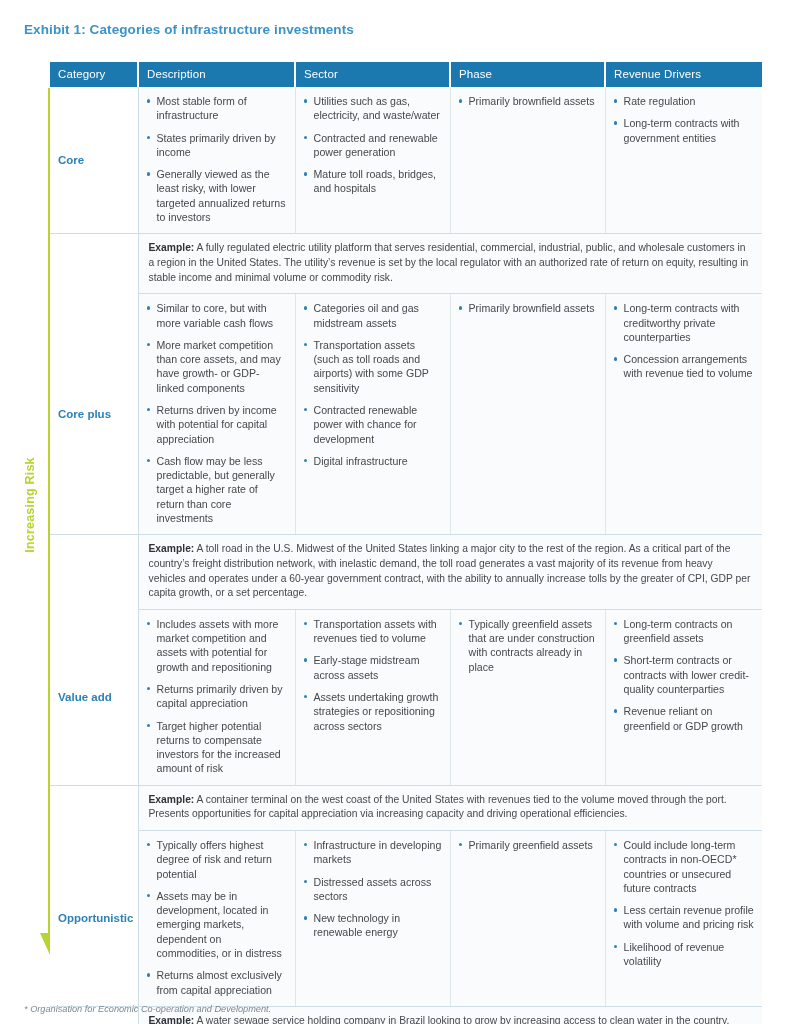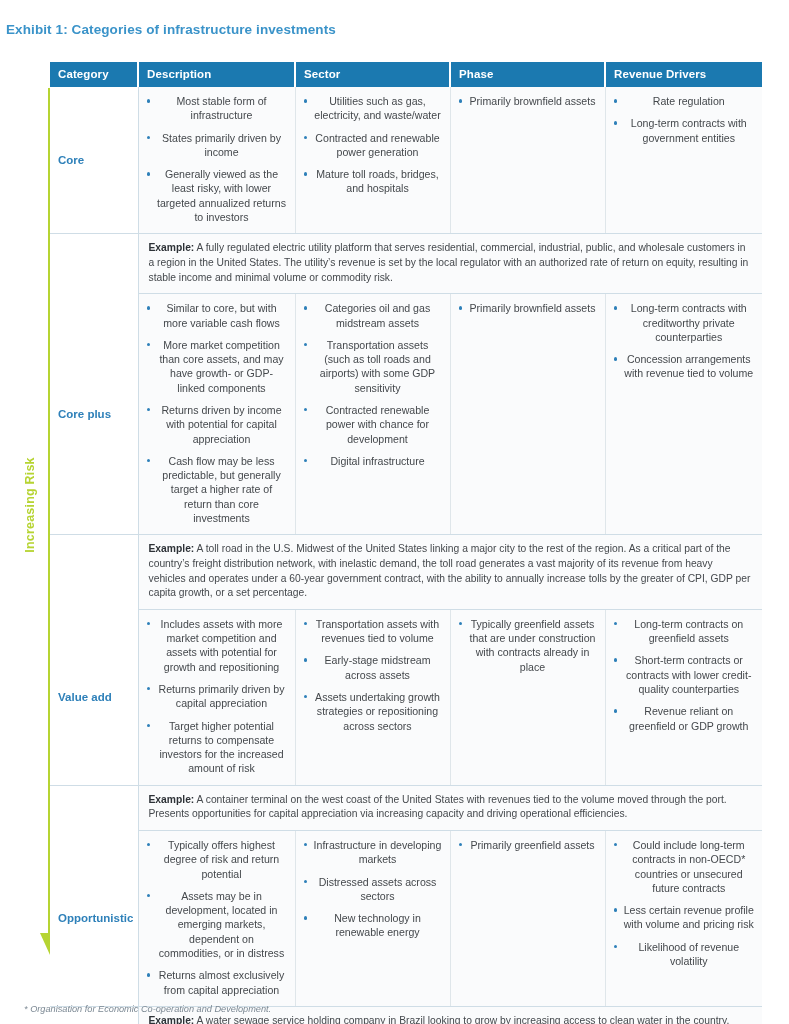--- a/index.html
+++ b/index.html
@@ -10,21 +10,21 @@
     width: 789px; height: 1024px;
     font-family: "Liberation Sans", sans-serif;
     color: #3c4043;
     position: relative;
     overflow: hidden;
   }
 
   
   #exhibit-title {
     position: absolute;
-    left: 6px;
+    left: 24px;
     top: 22px;
     font-size: 13.5px;
     font-weight: bold;
     color: #3a93c9;
     letter-spacing: 0.1px;
     white-space: nowrap;
   }
 
   
   #risk-arrow {
@@ -77,21 +77,21 @@
   #infra-table col.c-category { width: 88px; }
   #infra-table col.c-description { width: 157px; }
   #infra-table col.c-sector { width: 155px; }
   #infra-table col.c-phase { width: 155px; }
   #infra-table col.c-revenue { width: 157px; }
 
   #infra-table th {
     background: #1b79b0;
     color: #ffffff;
     font-size: 11.5px;
-    font-weight: bold;
+    font-weight: normal;
     text-align: left;
     padding: 6px 8px 7px 8px;
     border-right: 2px solid #ffffff;
     vertical-align: middle;
     letter-spacing: 0.1px;
   }
   #infra-table th:last-child { border-right: none; }
 
   td.cat-cell {
     background: #ffffff;
@@ -138,21 +138,20 @@
     padding: 0;
     list-style: none;
   }
   ul.bullets li {
     position: relative;
     padding-left: 12px;
     margin-bottom: 8px;
     font-size: 10.6px;
     line-height: 1.35;
     color: #44484c;
-    text-align: center;
   }
   ul.bullets li:last-child { margin-bottom: 0; }
   ul.bullets li::before {
     content: "";
     position: absolute;
     left: 2px;
     top: 5px;
     width: 3.5px;
     height: 3.5px;
     border-radius: 50%;

